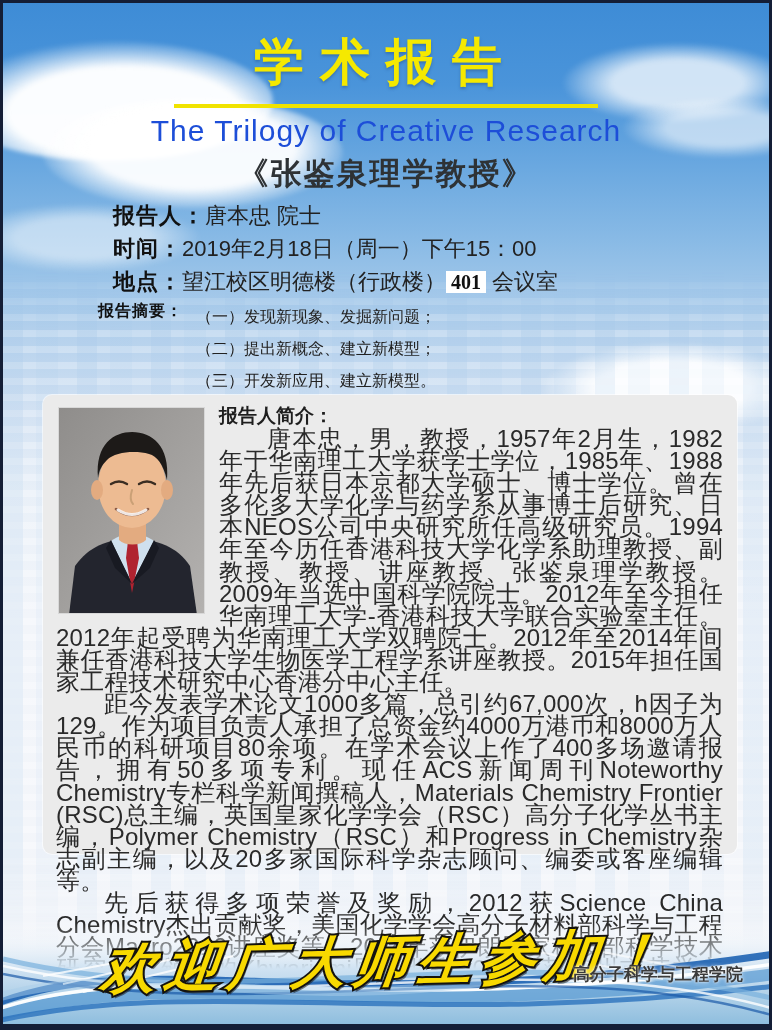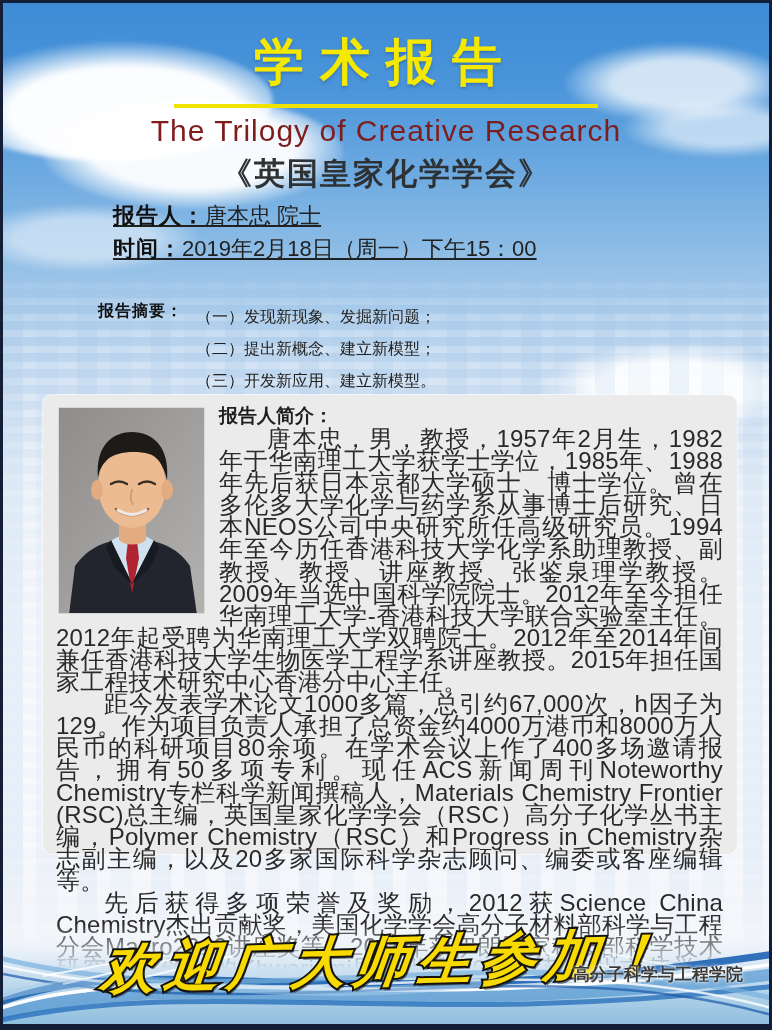--- a/index.html
+++ b/index.html
@@ -39,25 +39,25 @@
             mask-image:linear-gradient(180deg, transparent 0, #000 60px, #000 85%, transparent 100%);
   }
   
   .header{ position:absolute; left:0; right:0; top:26px; text-align:center; }
   .main-title{
     font-size:50px; font-weight:bold; color:#f5e900; letter-spacing:16px;
     text-shadow:0 2px 3px rgba(30,60,110,.35);
     font-family:"Liberation Sans","DejaVu Sans",sans-serif;
   }
   .title-underline{ width:424px; height:4px; background:#f0e300; margin:8px auto 6px; }
-  .en-title{ font-size:30px; color:#7f1d1d; letter-spacing:1px; }
+  .en-title{ font-size:30px; color:#1d4ed8; letter-spacing:1px; }
   .zh-subtitle{ font-size:31px; font-weight:bold; color:#2e3235; margin-top:5px; letter-spacing:2px;}
   
   .info{ position:absolute; left:110px; top:196px; }
-  .info-row{ font-size:22px; color:#222; line-height:33px; white-space:nowrap;text-decoration:underline;}
+  .info-row{ font-size:22px; color:#222; line-height:33px; white-space:nowrap;}
   .info-row b{ color:#111; letter-spacing:1px; }
   .room-num{
     background:#fff; padding:0 5px; font-family:"Liberation Serif","DejaVu Serif",serif;
     font-weight:bold; font-size:20px; color:#111;
   }
   
   .abstract{ position:absolute; left:95px; top:298px; font-size:16px; color:#222; }
   .abstract .label{ position:absolute; left:0; top:0; font-weight:bold; color:#111; letter-spacing:1px;}
   .abstract .items{ margin-left:98px; }
   .abstract .item{ line-height:32px; white-space:nowrap; }
@@ -101,26 +101,27 @@
   <div class="cloud c3"></div>
   <div class="cloud c4"></div>
   <div class="cloud c5"></div>
   <div class="cloud c6"></div>
   <div class="city"></div>
 
   <div class="header">
     <div class="main-title">学术报告</div>
     <div class="title-underline"></div>
     <div class="en-title">The Trilogy of Creative Research</div>
-    <div class="zh-subtitle">《英国皇家化学学会》</div>
+    <div class="zh-subtitle">《张鉴泉理学教授》</div>
   </div>
 
   <div class="info">
     <div class="info-row"><b>报告人：</b><span>唐本忠 院士</span></div>
     <div class="info-row"><b>时间：</b><span>2019年2月18日（周一）下午15：00</span></div>
+    <div class="info-row"><b>地点：</b><span>望江校区明德楼（行政楼）</span><span class="room-num">401</span><span> 会议室</span></div>
   </div>
 
   <div class="abstract">
     <span class="label">报告摘要：</span>
     <div class="items">
       <div class="item">（一）发现新现象、发掘新问题；</div>
       <div class="item">（二）提出新概念、建立新模型；</div>
       <div class="item">（三）开发新应用、建立新模型。</div>
     </div>
   </div>

